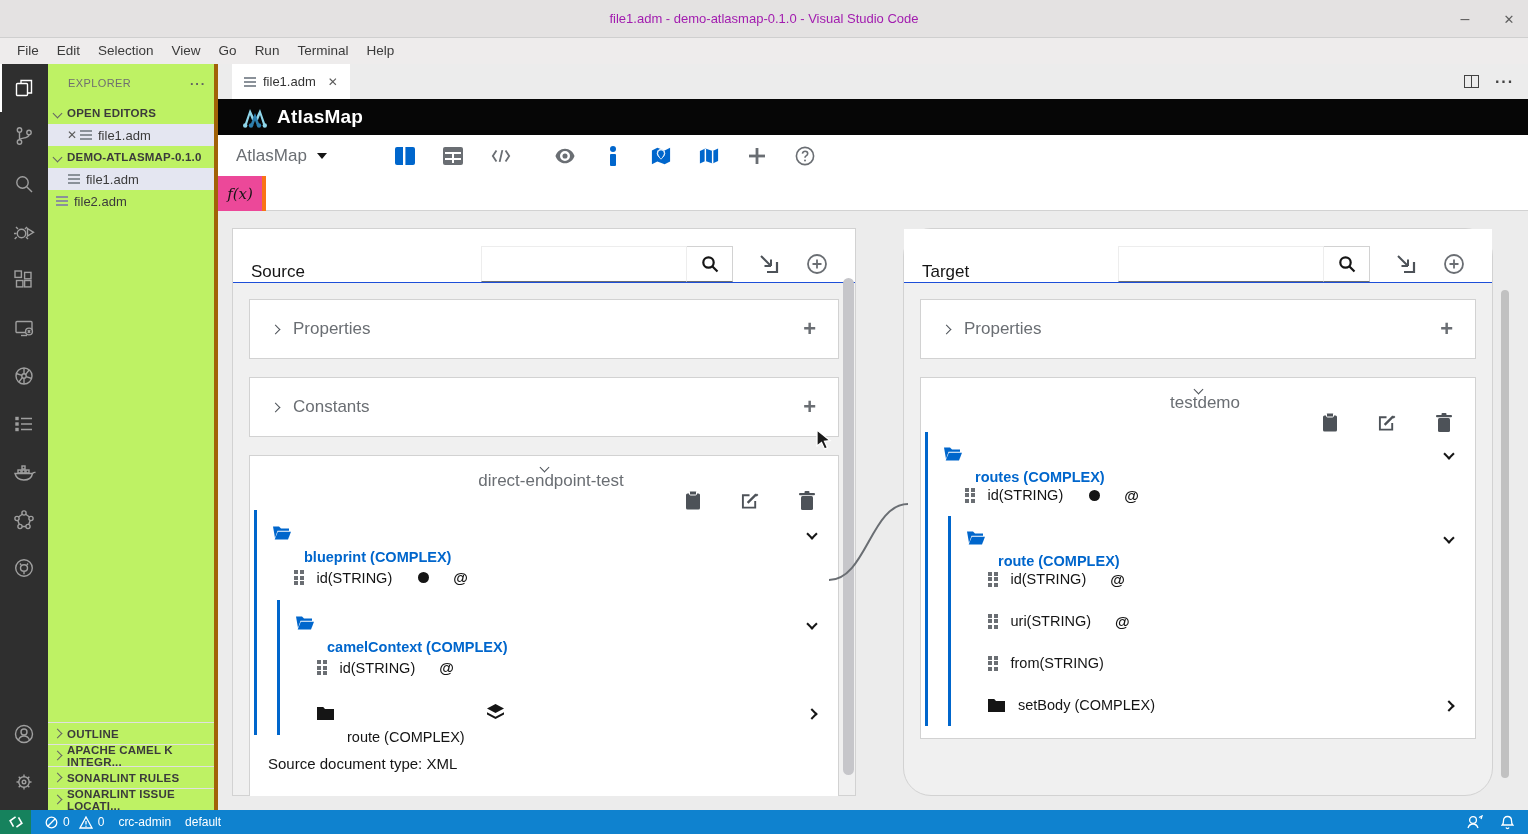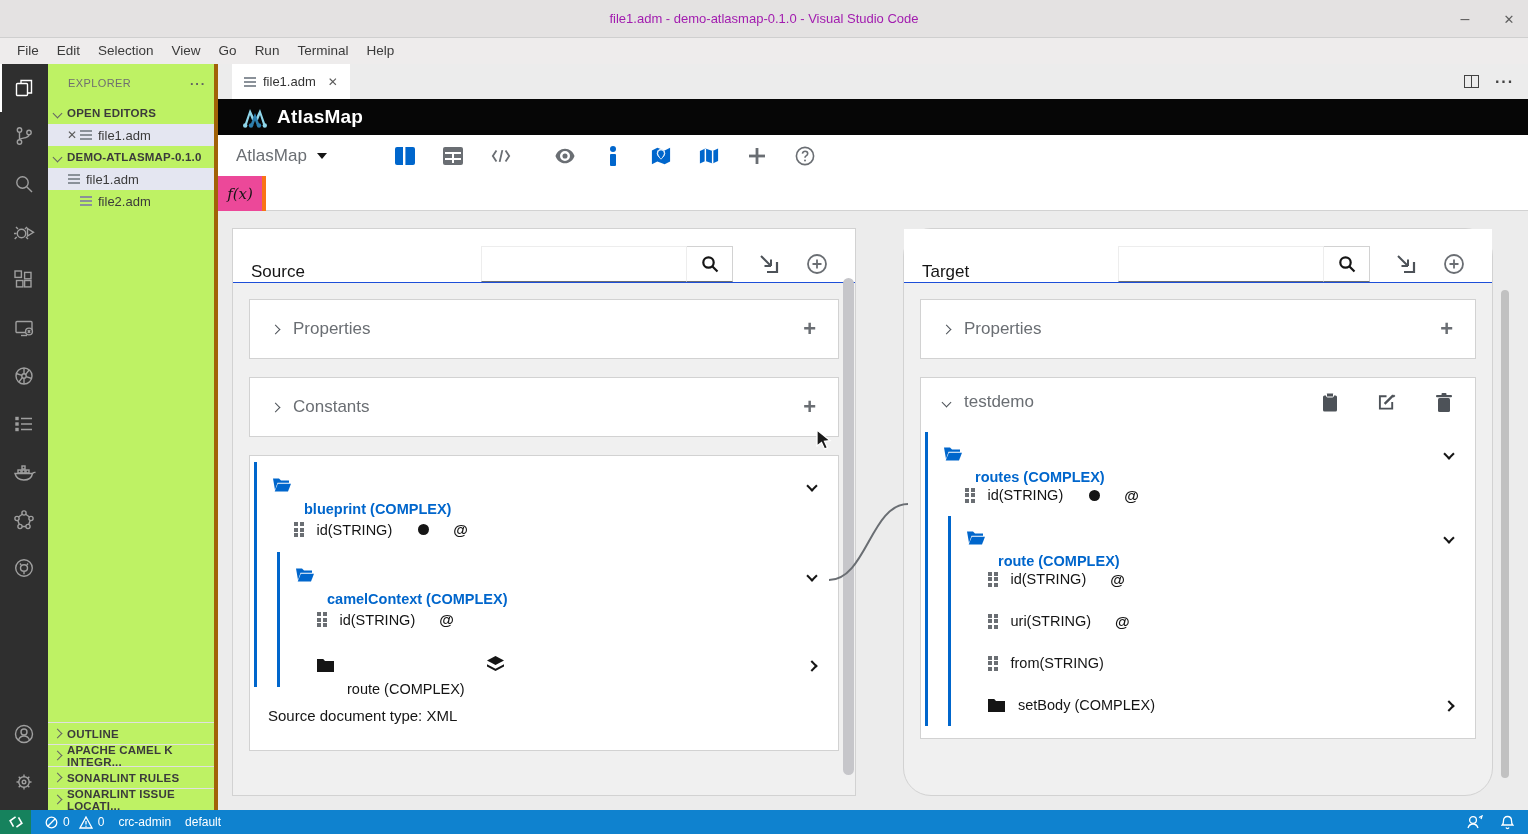--- a/index.html
+++ b/index.html
@@ -91,21 +91,21 @@
   .panel-body { position:relative; padding:16px 16px 0 16px; height:513px; overflow:hidden; }
 
   .card { background:#fff; border:1px solid #d2d2d2; margin-bottom:18px; }
   .card.simple { height:60px; display:flex; align-items:center; padding:0 22px; }
   .card .chev { border-color:#4d5258; }
   .card-label { font-size:17px; color:#6a6e73; margin-left:14px; }
   .plusbtn { margin-left:auto; color:#6a6e73; font-size:22px; font-weight:bold; line-height:20px; }
   .plusbtn::before { content:"+"; }
 
   .doc-card { padding-bottom:4px; }
-  .doc-head { height:48px; display:flex; align-items:center; padding:8px 22px; }
+  .doc-head { height:48px; display:flex; align-items:center; padding:8px 22px;flex-direction:column; }
   .doc-title { font-size:17px; color:#6a6e73; margin-left:14px; }
   .doc-actions { margin-left:auto; display:flex; align-items:center; gap:39px; }
   .doc-actions .abtn { width:18px; height:19px; display:flex; align-items:center; justify-content:center; }
 
   .tree { padding-top:6px; }
   .group { border-left:3px solid #0066cc; margin-left:4px; }
   .group .group { margin-left:20px; }
   .trow { display:flex; align-items:center; }
   .panel.source .trow { height:45px; }
   .panel.target .trow { height:42px; }
@@ -284,21 +284,21 @@
           <span>file1.adm</span>
         </div>
         <div class="sb-row sb-sect">
           <span class="chev down"></span>
           <span>DEMO-ATLASMAP-0.1.0</span>
         </div>
         <div class="sb-row sel" style="padding-left:20px;">
           <span class="filelines"></span>
           <span>file1.adm</span>
         </div>
-        <div class="sb-row" style="padding-left:32px;">
+        <div class="sb-row" style="padding-left:8px;">
           <span class="filelines"></span>
           <span>file2.adm</span>
         </div>
       </div>
       <div class="sb-bottom">
         <div class="sb-row sb-sect">
           <span class="chev right"></span>
           <span>OUTLINE</span>
         </div>
         <div class="sb-row sb-sect">
@@ -448,20 +448,45 @@
               <span class="chev right"></span>
               <span class="card-label">Properties</span>
               <span class="plusbtn"></span>
             </div>
             <div class="card simple">
               <span class="chev right"></span>
               <span class="card-label">Constants</span>
               <span class="plusbtn"></span>
             </div>
             <div class="card doc-card">
+              <div class="doc-head">
+                <span class="chev down"></span>
+                <span class="doc-title">direct-endpoint-test</span>
+                <span class="doc-actions">
+                  <span class="abtn">
+                    <svg width="16" height="19" viewBox="0 0 16 19" fill="#4d5258">
+                        <rect x="1" y="2.5" width="14" height="16" rx="1.5"></rect>
+                        <rect x="4.5" y="0" width="7" height="4" rx="1" fill="#4d5258" stroke="#fff" stroke-width="1"></rect>
+                      </svg>
+                  </span>
+                  <span class="abtn">
+                    <svg width="19" height="18" viewBox="0 0 19 18" fill="none" stroke="#4d5258" stroke-width="2">
+                        <path d="M9 3H2v13h13v-7"></path>
+                        <path d="M7 11 L16 2 M16 2l1.5 1.5" stroke-width="2.4"></path>
+                      </svg>
+                  </span>
+                  <span class="abtn">
+                    <svg width="16" height="19" viewBox="0 0 16 19" fill="#4d5258">
+                        <rect x="2" y="5" width="12" height="14" rx="1.5"></rect>
+                        <rect x="0" y="2" width="16" height="2.2" rx="1"></rect>
+                        <rect x="5.5" y="0" width="5" height="2.4" rx="1"></rect>
+                      </svg>
+                  </span>
+                </span>
+              </div>
               <div class="tree">
                 <div class="group">
                   <div class="trow folder-row">
                     <span>
                         <svg width="18" height="15" viewBox="0 0 18 15" fill="#0066cc">
                           <path d="M0 1.5h6l2 2h8v2.2H4.5L2 13z"></path>
                           <path d="M4.8 6.8H18L15 14.5H1.7z"></path>
                         </svg>
                       </span>
                     <span class="flabel">blueprint (COMPLEX)</span>

